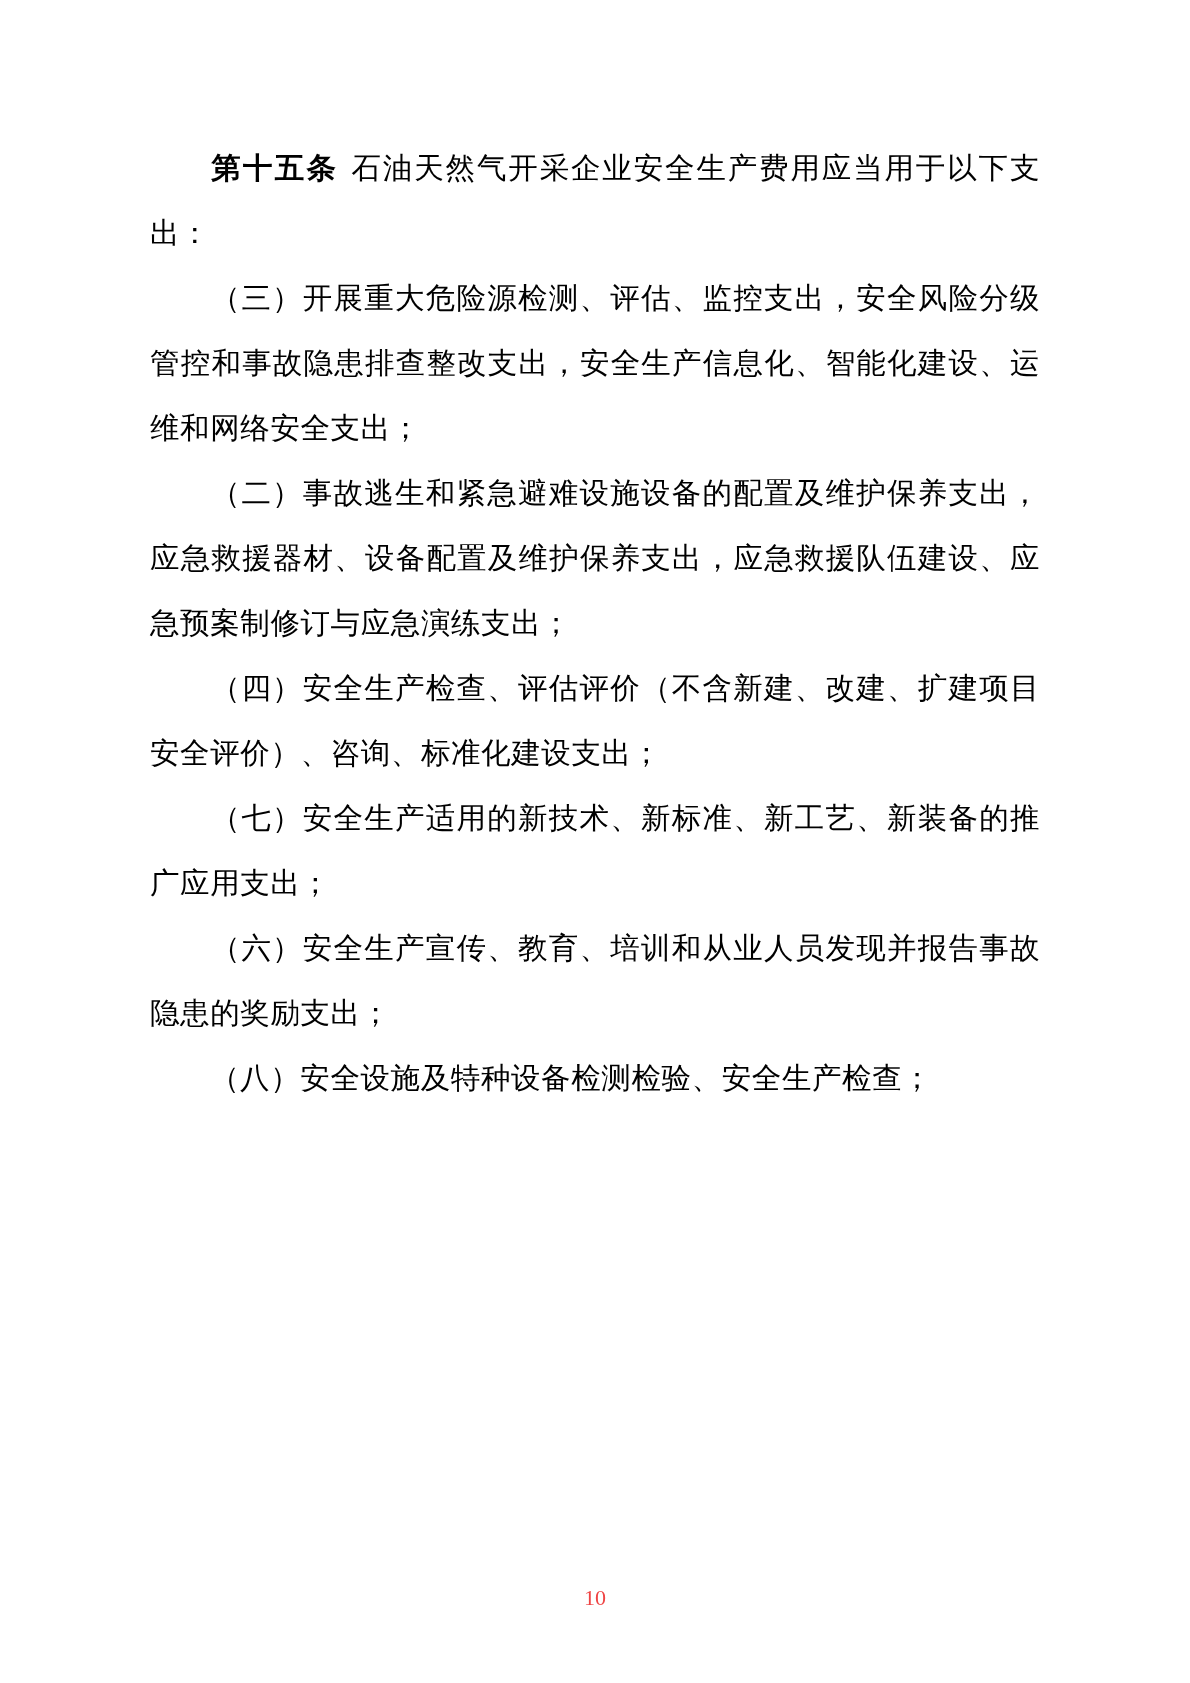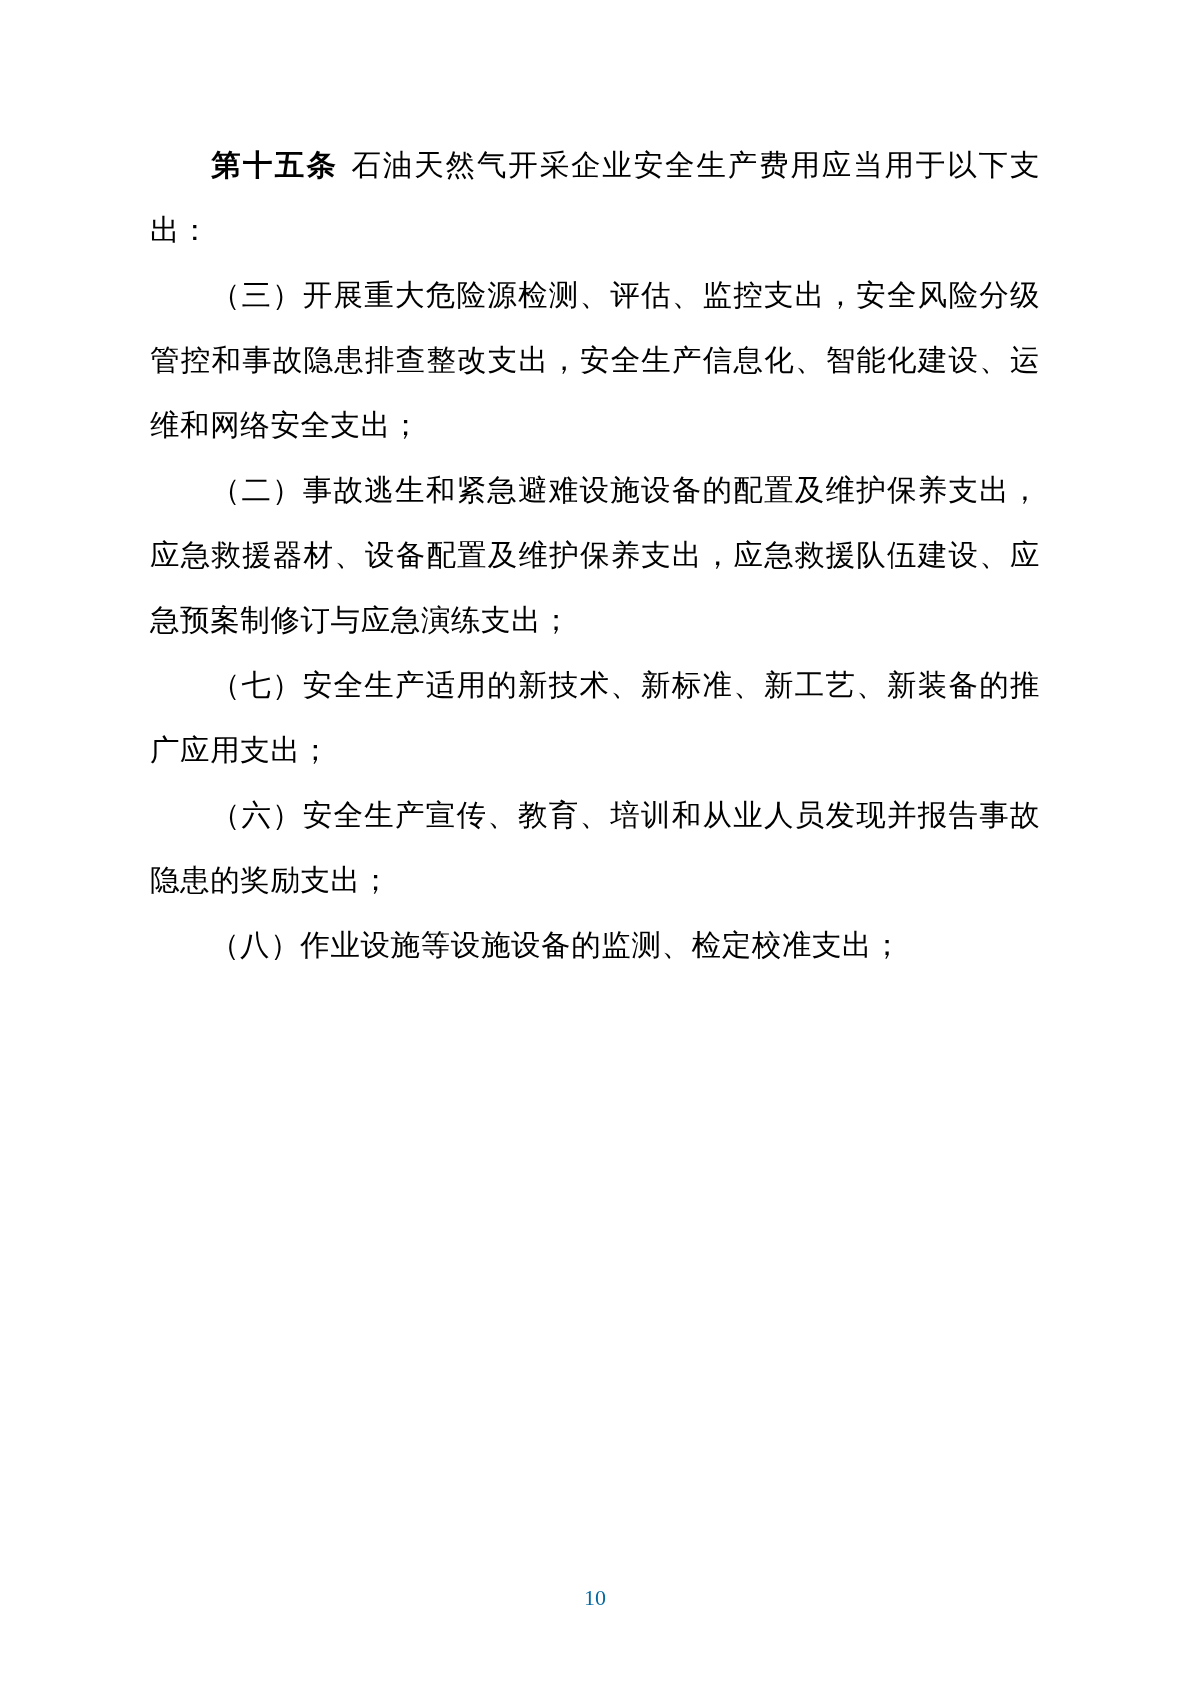--- a/index.html
+++ b/index.html
@@ -21,21 +21,20 @@
     height: 1683px;
     box-sizing: border-box;
     padding: 135px 150px 0 150px;
   }
   .body-text {
     font-size: 29.5px;
     line-height: 65px;
     letter-spacing: 0.6px;
     text-align: justify;
     text-justify: inter-ideograph;
-    font-family: Liberation Mono, monospace;
   }
   .para {
     margin: 0;
     text-indent: 0;
   }
   .indent {
     display: inline-block;
     width: 60px;
   }
   .article-label {
@@ -47,42 +46,43 @@
     width: 12px;
   }
   .page-number {
     position: absolute;
     left: 0;
     right: 0;
     bottom: 72px;
     text-align: center;
     font-size: 22px;
     font-family: "Liberation Serif", "DejaVu Serif", serif;
-    color: #0369a1;
+    color: #ef4444;
   }
 </style>
 </head>
 <body>
 
 <div class="page">
 
   <div class="body-text">
 
     <p class="para"><span class="indent"></span><span class="article-label">第十五条</span><span class="gap-after-label"></span><span>石油天然气开采企业安全生产费用应当用于以下支出：</span></p>
 
 
     <p class="para"><span class="indent"></span><span>（三）开展重大危险源检测、评估、监控支出，安全风险分级管控和事故隐患排查整改支出，安全生产信息化、智能化建设、运维和网络安全支出；</span></p>
 
     <p class="para"><span class="indent"></span><span>（二）事故逃生和紧急避难设施设备的配置及维护保养支出，应急救援器材、设备配置及维护保养支出，应急救援队伍建设、应急预案制修订与应急演练支出；</span></p>
 
+    <p class="para"><span class="indent"></span><span>（四）安全生产检查、评估评价（不含新建、改建、扩建项目安全评价）、咨询、标准化建设支出；</span></p>
 
 
     <p class="para"><span class="indent"></span><span>（七）安全生产适用的新技术、新标准、新工艺、新装备的推广应用支出；</span></p>
 
     <p class="para"><span class="indent"></span><span>（六）安全生产宣传、教育、培训和从业人员发现并报告事故隐患的奖励支出；</span></p>
 
-    <p class="para"><span class="indent"></span><span>（八）作业设施等设施设备的监测、检定校准支出；</span></p>
+    <p class="para"><span class="indent"></span><span>（八）安全设施及特种设备检测检验、安全生产检查；</span></p>
 
   </div>
 
   <div class="page-number">10</div>
 
 </div>
 
 </body></html>

